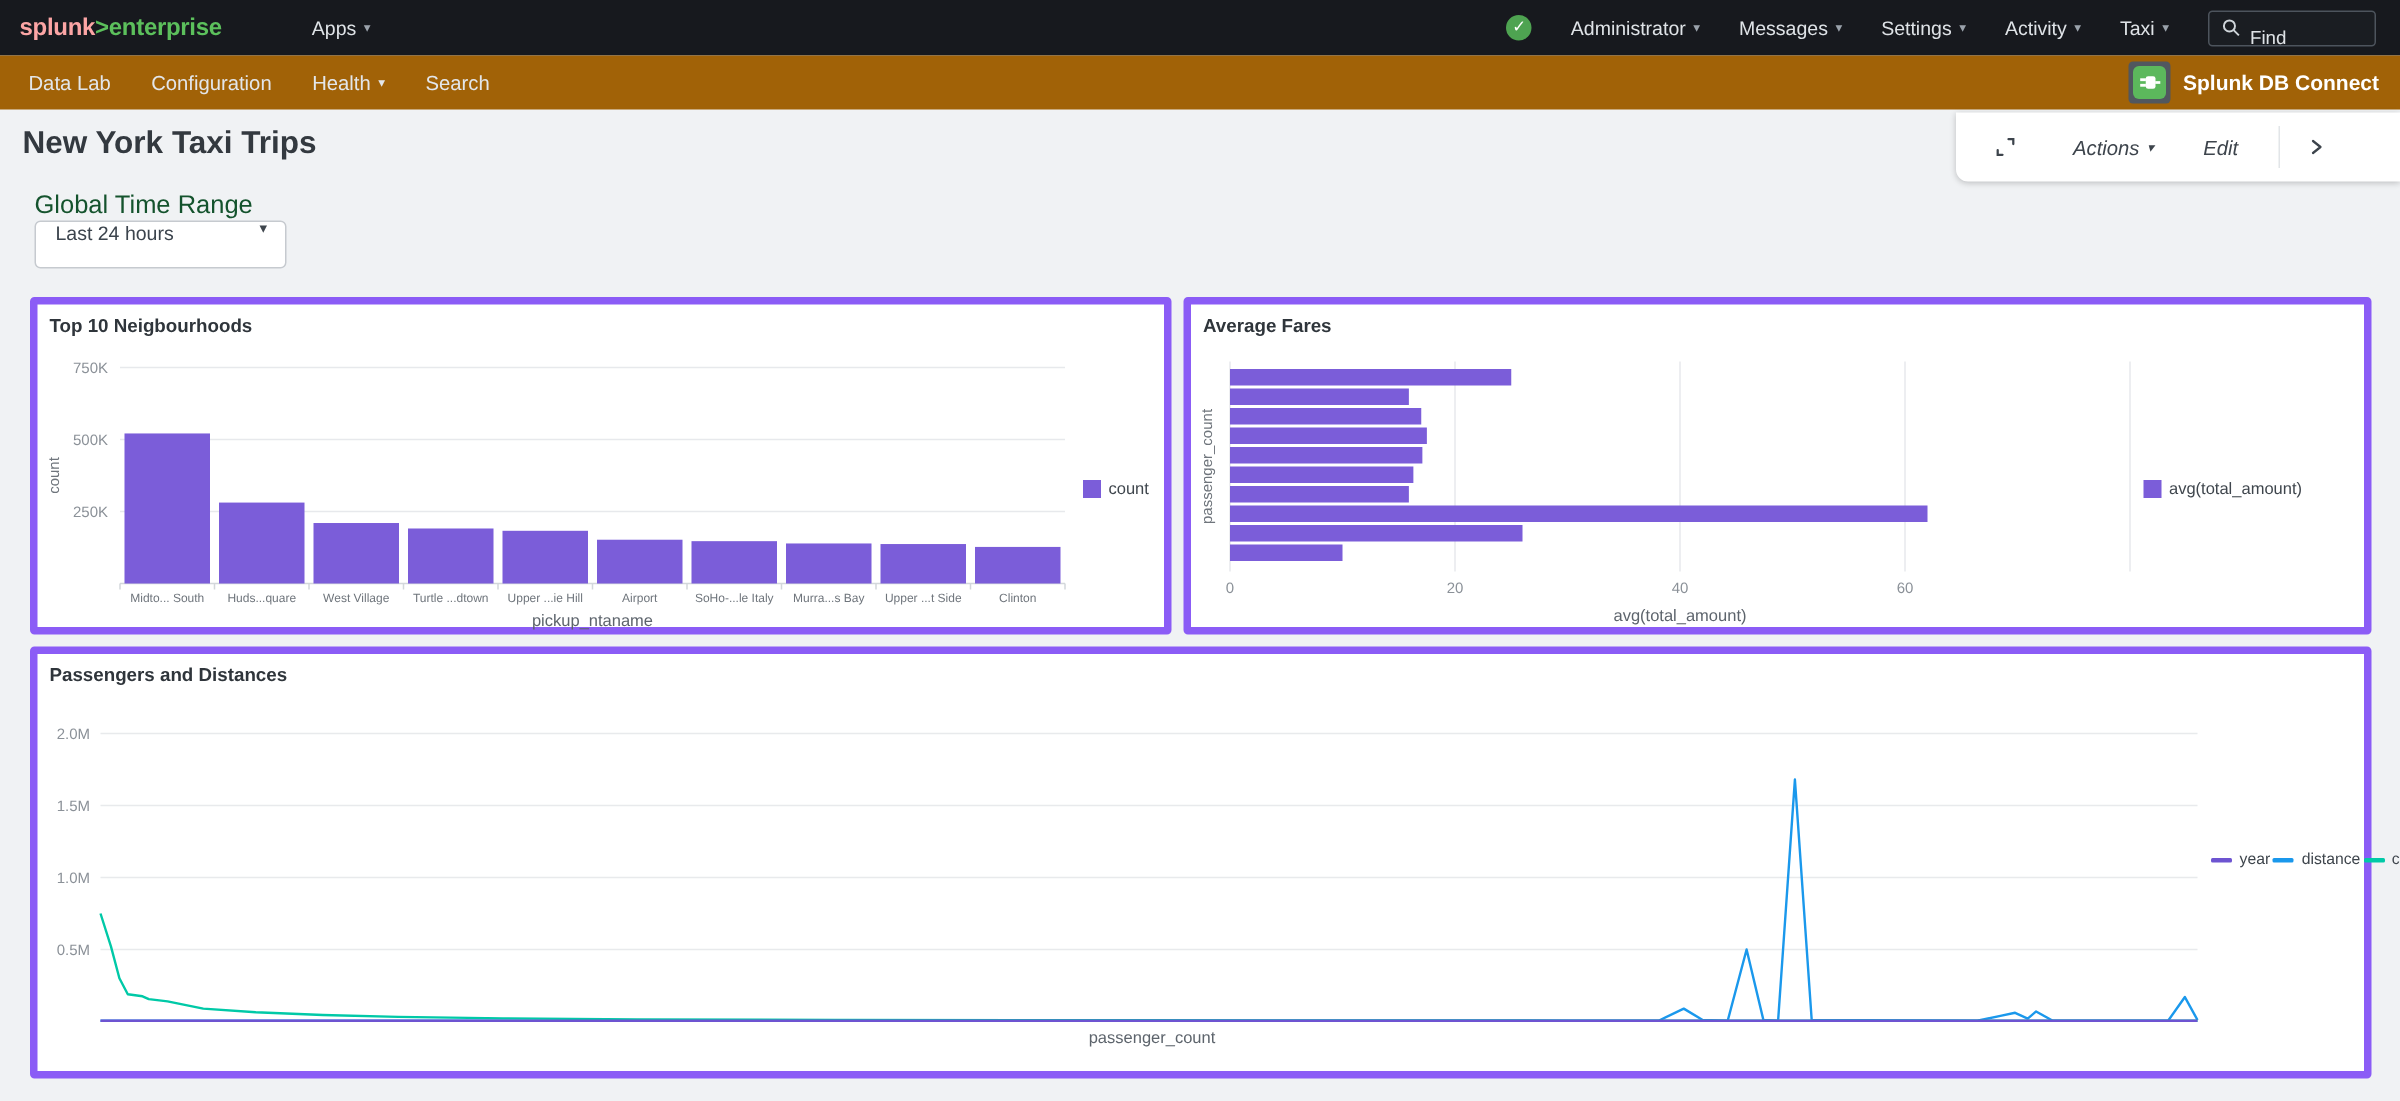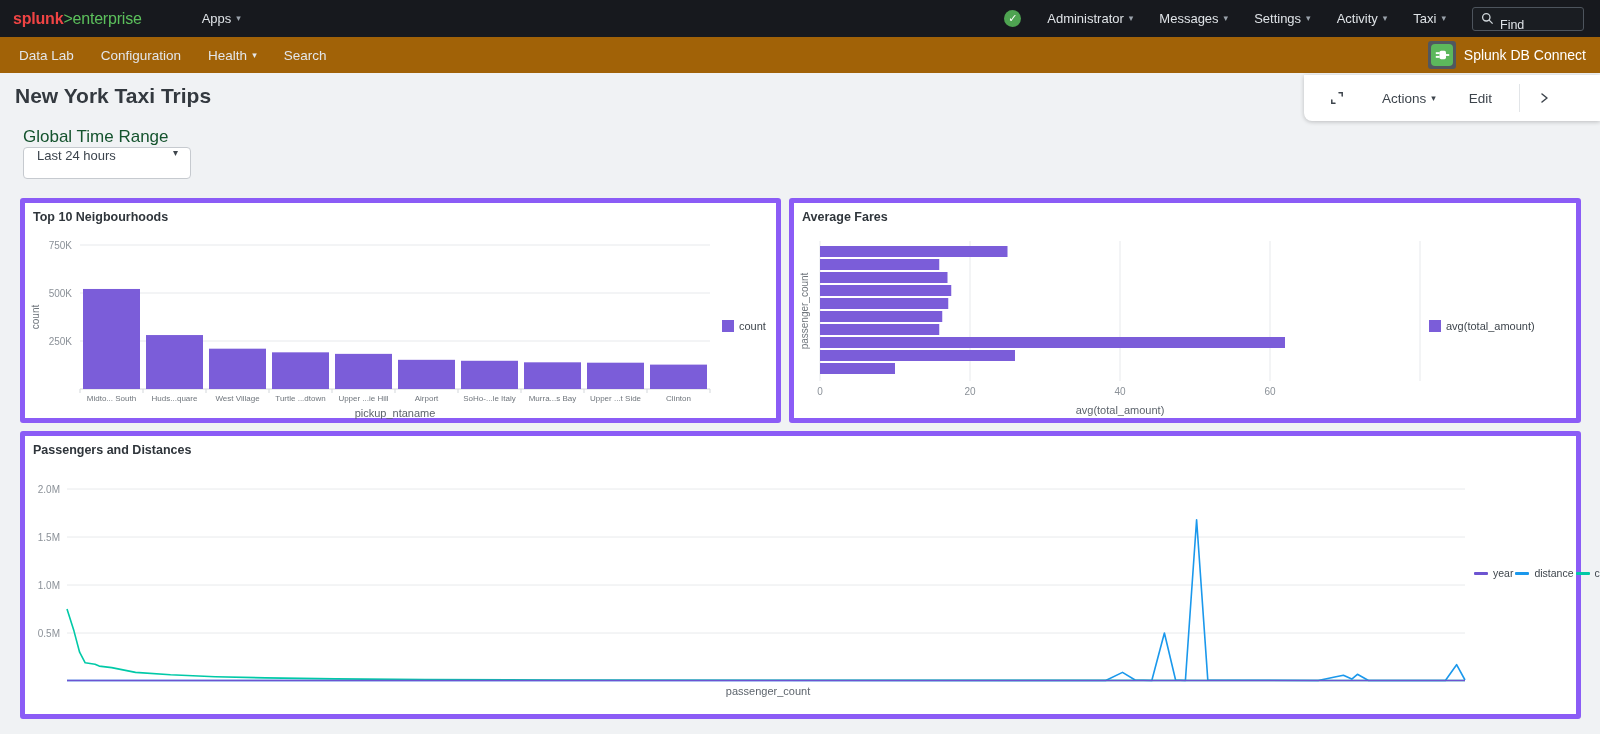--- a/index.html
+++ b/index.html
@@ -10,22 +10,22 @@
     position:relative;
     overflow:hidden;
     color:#31373e;
   }
   
   .topnav {
     position:absolute; left:0; top:0; width:1600px; height:37px;
     background:#17191e; display:flex; align-items:center;
   }
   .logo { margin-left:13px; font-size:16px; letter-spacing:-0.2px; cursor:pointer; }
-  .logo .brand { color:#ef4444; font-weight:700;margin-top:36px; }
-  .logo .product { color:#5cc05c; font-weight:400; }
+  .logo .brand { color:#fca5a5; font-weight:700;margin-top:36px; }
+  .logo .product { color:#5cc05c; font-weight:700; }
   .apps { margin-left:60px; }
   .navitem {
     display:flex; align-items:center; gap:5px;
     color:#dfe3e7; font-size:13px; cursor:pointer; white-space:nowrap;
   }
   .caret { font-size:9px; color:#9aa2ab; line-height:1; }
   .topnav-right {
     position:absolute; right:16px; top:0; height:37px;
     display:flex; align-items:center; gap:26px;
   }
@@ -53,30 +53,30 @@
   }
   .appbar .navitem { color:#e3e6ea; font-size:13.5px; }
   .appbar-right {
     position:absolute; right:14px; top:4px;
     display:flex; align-items:center; gap:8px;
   }
   .db-icon-tile {
     width:28px; height:28px; border-radius:3px; background:#51575f;
     display:flex; align-items:center; justify-content:center;
   }
-  .app-name { color:#ffffff; font-weight:400; font-size:14px; }
+  .app-name { color:#ffffff; font-weight:700; font-size:14px; }
   
   .toolbar {
     position:absolute; left:1304px; top:75px; width:296px; height:46px;
     background:#fff; border-radius:0 0 0 8px;
     box-shadow:0 1px 4px rgba(0,0,0,0.22);
     display:flex; align-items:center; z-index:5;
   }
   .tb-btn { display:flex; align-items:center; gap:5px; cursor:pointer;
-            color:#3d444c; font-size:13.5px; }
+            color:#3d444c; font-size:13.5px;font-style:italic; }
   .tb-expand { margin-left:25px; }
   .tb-actions { margin-left:37px; }
   .tb-actions .caret { color:#3d444c; }
   .tb-edit { margin-left:33px; }
   .tb-divider { width:1px; height:28px; background:#e2e5e8; margin-left:27px; }
   .tb-chev { margin-left:17px; }
   
   .page-title {
     position:absolute; left:15px; top:84px;
     font-size:21px; font-weight:700; color:#33393f;

